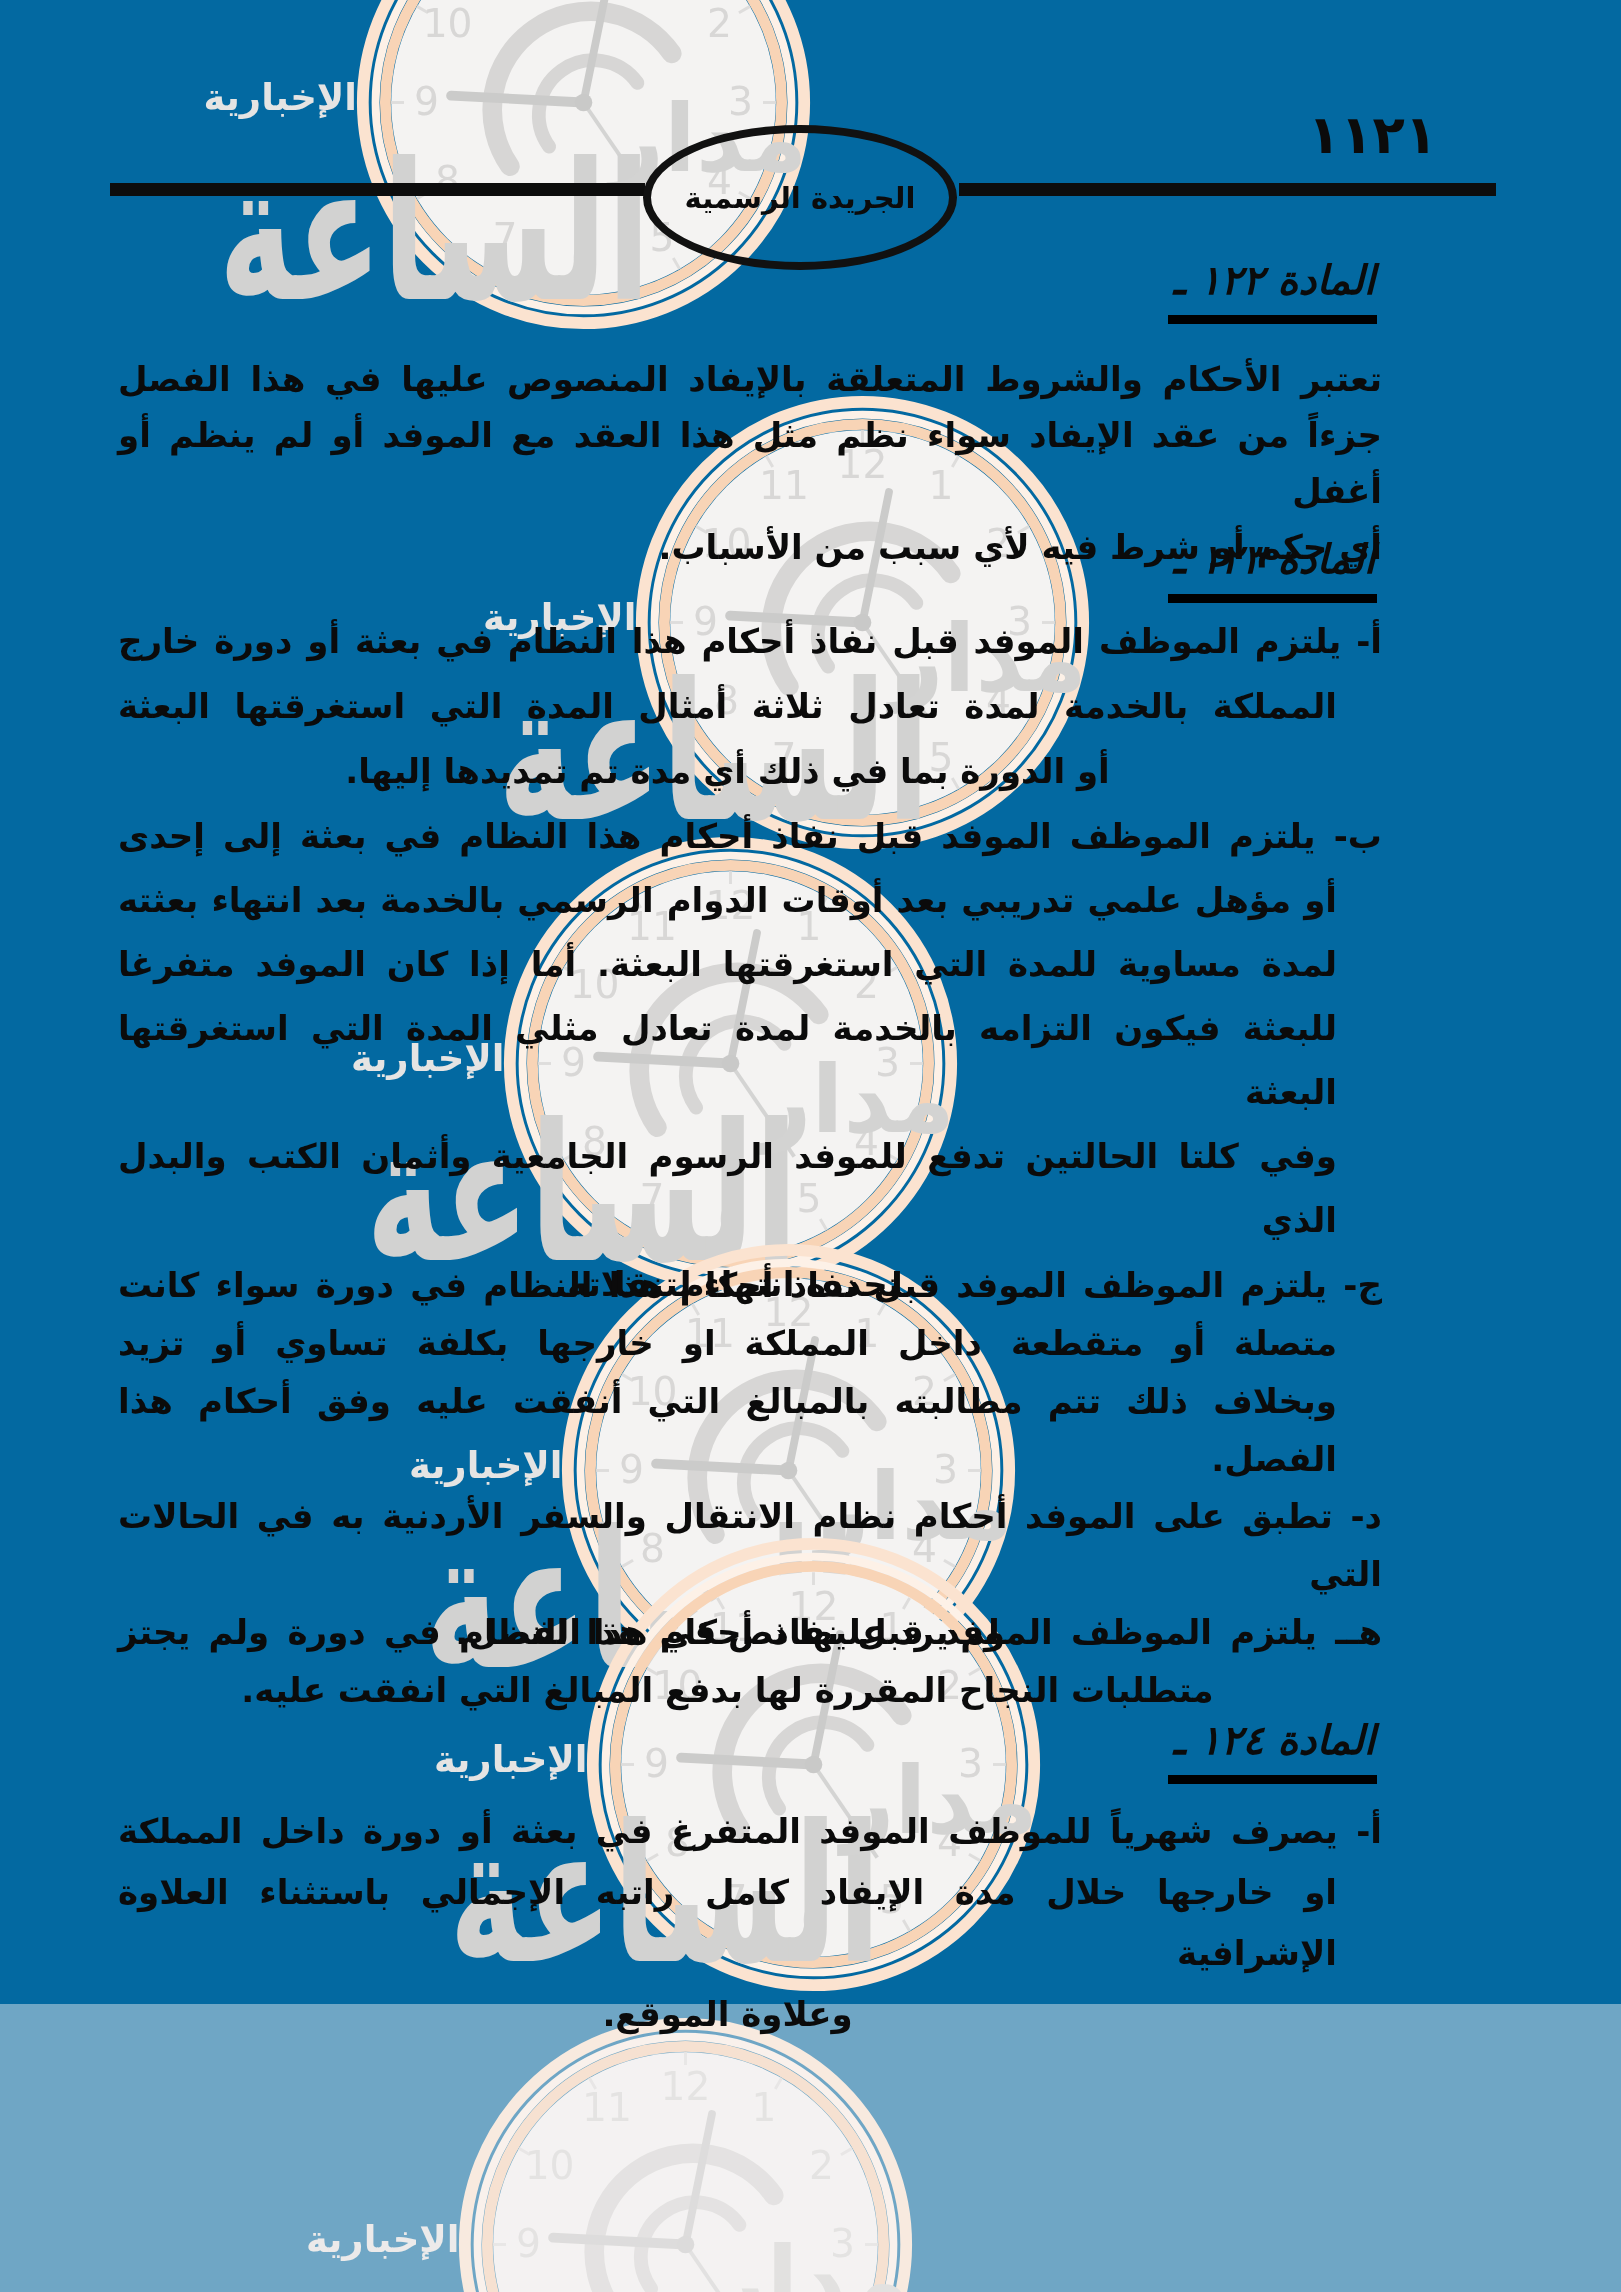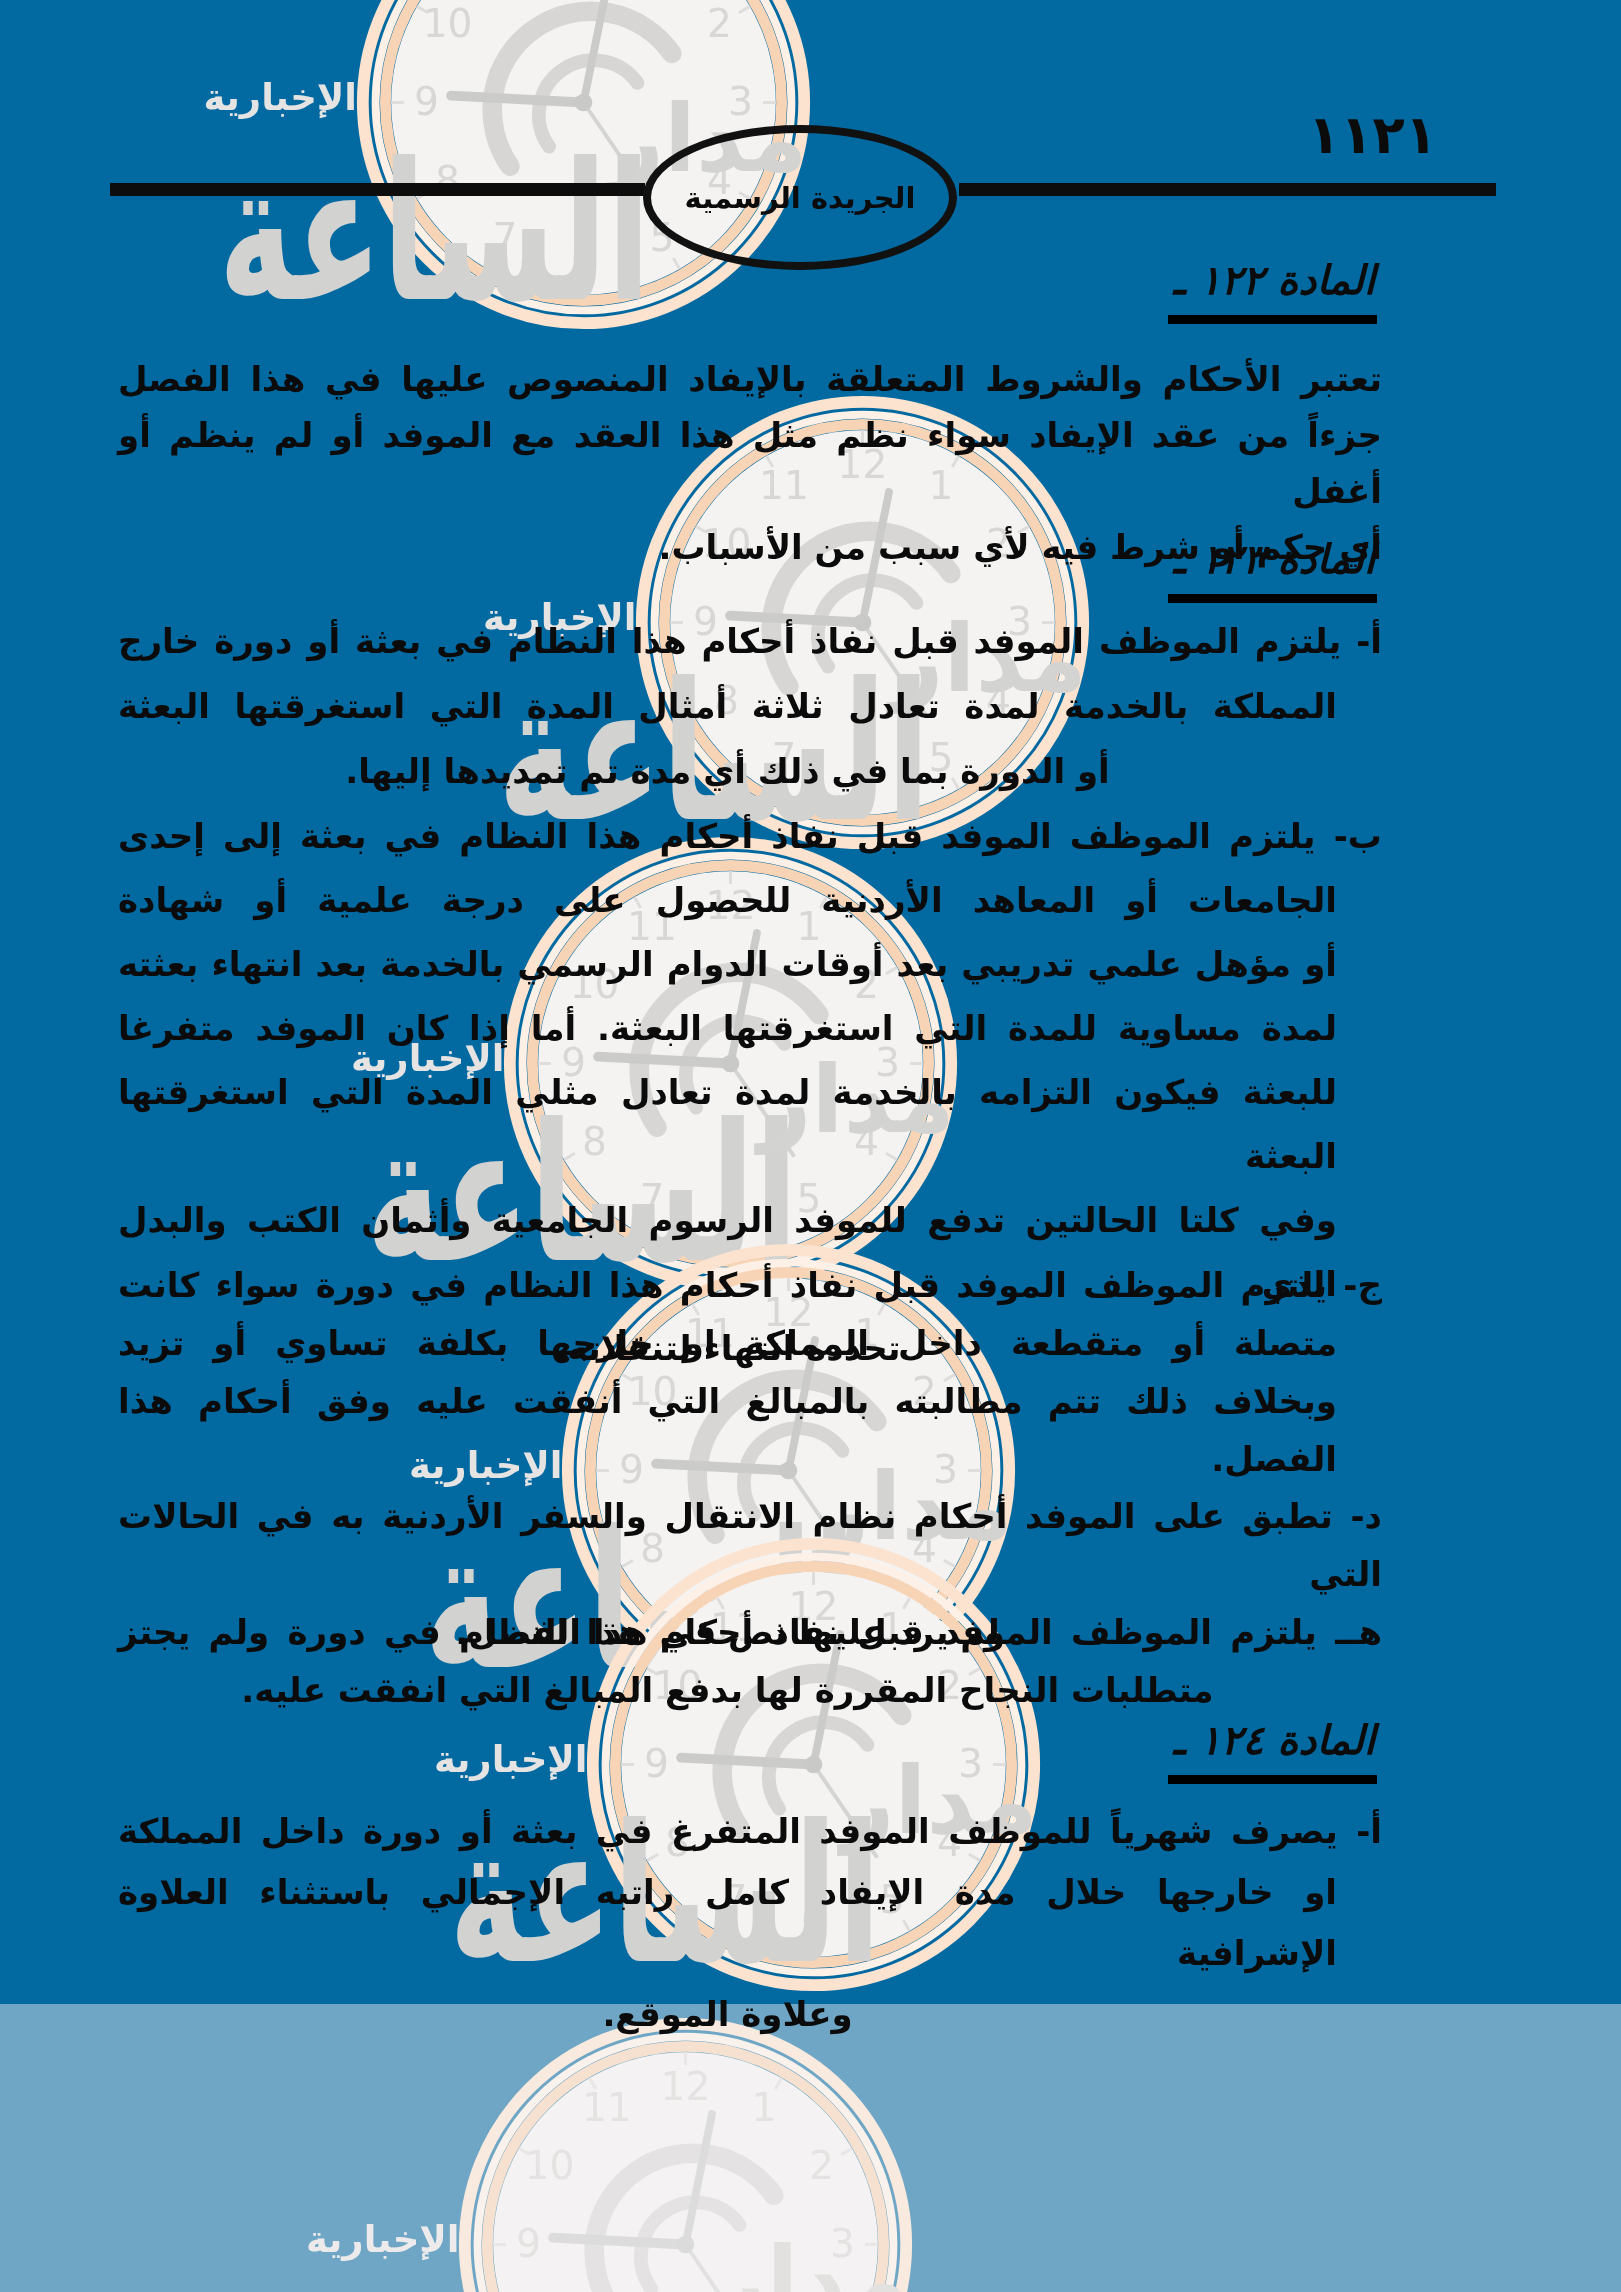--- a/index.html
+++ b/index.html
@@ -178,21 +178,20 @@
   <div class="article-heading" id="h123">
     <span class="hspan">المادة ١٢٣ ـ</span>
   </div>
   <div class="para" id="pa">
       <div class="ln">أ- يلتزم الموظف الموفد قبل نفاذ أحكام هذا النظام في بعثة أو دورة خارج</div>
       <div class="ln ind">المملكة بالخدمة لمدة تعادل ثلاثة أمثال المدة التي استغرقتها البعثة</div>
       <div class="ln c ind">أو الدورة بما في ذلك أي مدة تم تمديدها إليها.</div>
     </div>
   <div class="para" id="pb">
       <div class="ln">ب- يلتزم الموظف الموفد قبل نفاذ أحكام هذا النظام في بعثة إلى إحدى</div>
-      <div class="ln ind">الجامعات أو المعاهد الأردنية للحصول على درجة علمية أو شهادة</div>
       <div class="ln ind">أو مؤهل علمي تدريبي بعد أوقات الدوام الرسمي بالخدمة بعد انتهاء بعثته</div>
       <div class="ln ind">لمدة مساوية للمدة التي استغرقتها البعثة. أما إذا كان الموفد متفرغا</div>
       <div class="ln ind">للبعثة فيكون التزامه بالخدمة لمدة تعادل مثلي المدة التي استغرقتها البعثة</div>
       <div class="ln ind">وفي كلتا الحالتين تدفع للموفد الرسوم الجامعية وأثمان الكتب والبدل الذي</div>
       <div class="ln c ind">تحدده انتهاء لتنقلاته.</div>
     </div>
   <div class="para" id="pc">
       <div class="ln">ج- يلتزم الموظف الموفد قبل نفاذ أحكام هذا النظام في دورة سواء كانت</div>
       <div class="ln ind">متصلة أو متقطعة داخل المملكة او خارجها بكلفة تساوي أو تزيد</div>
       <div class="ln ind">وبخلاف ذلك تتم مطالبته بالمبالغ التي أنفقت عليه وفق أحكام هذا الفصل.</div>

